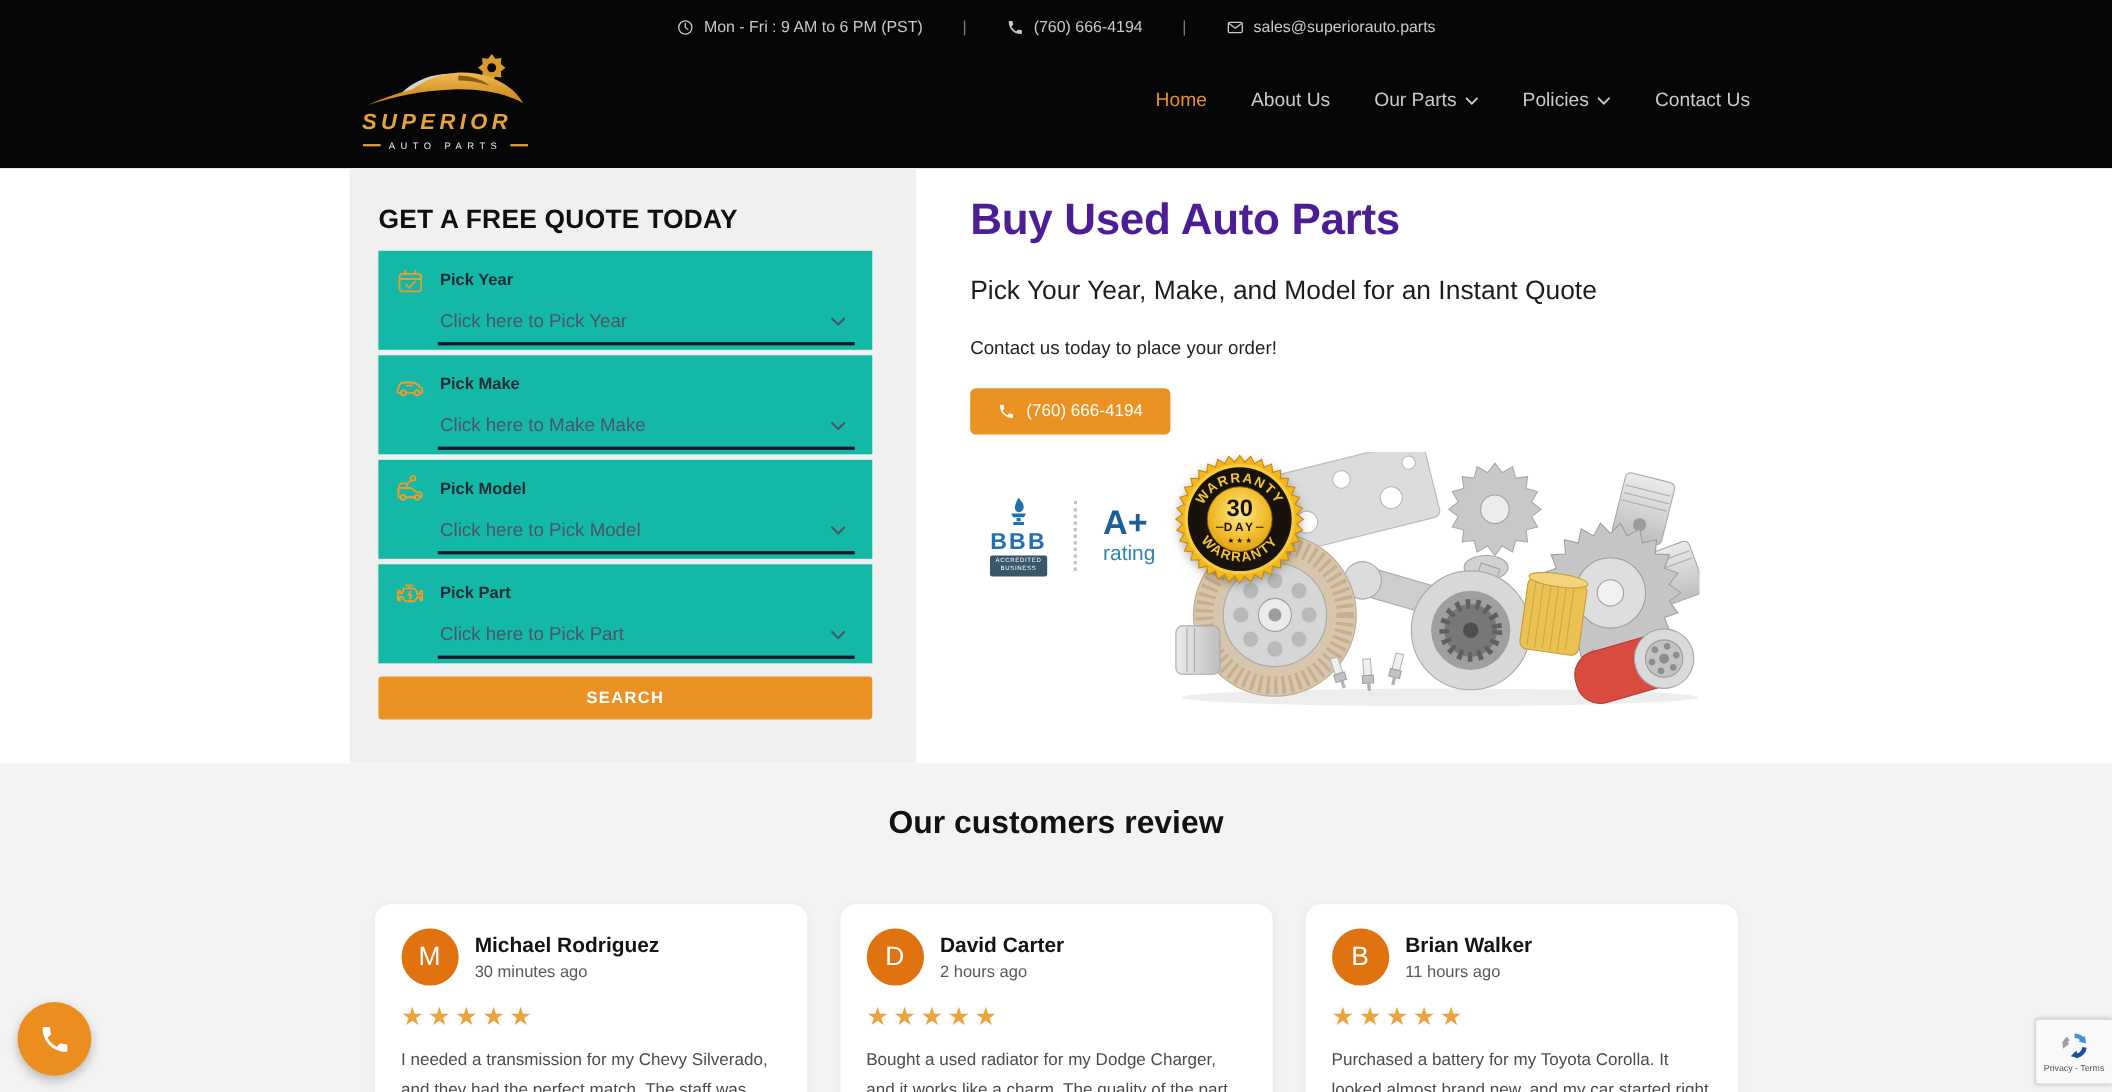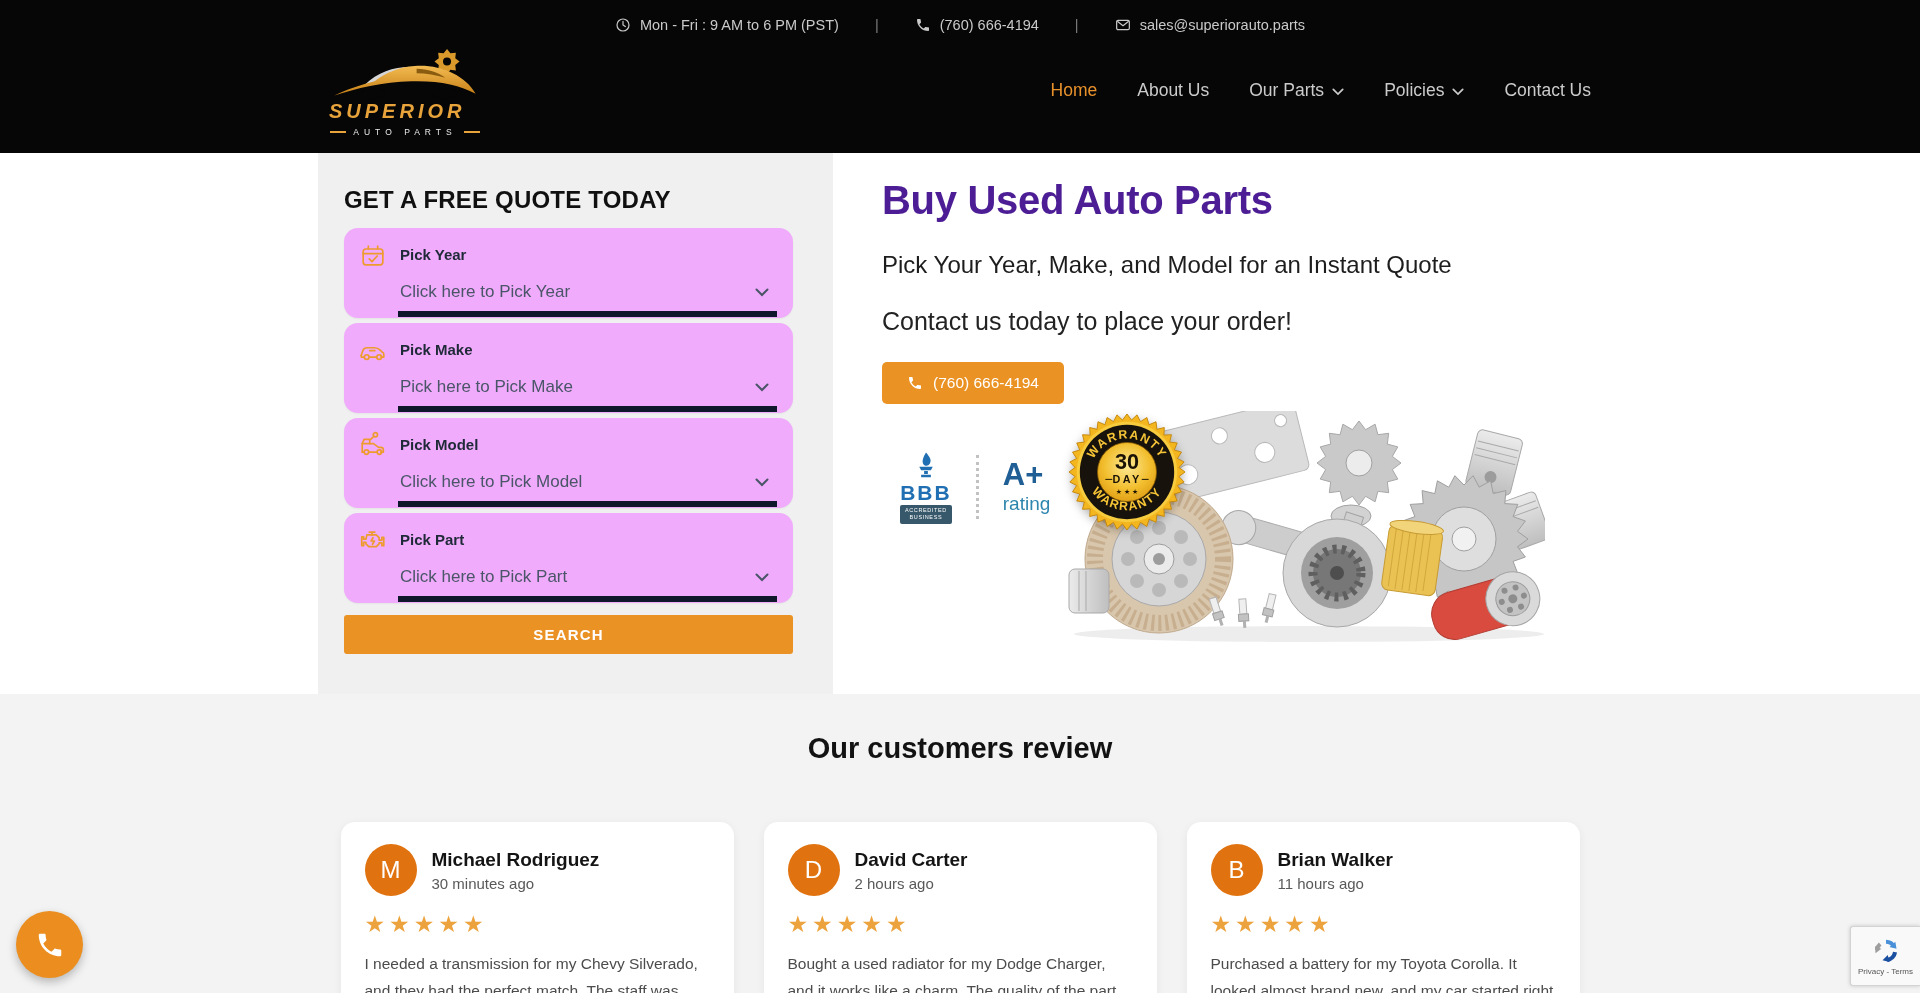--- a/index.html
+++ b/index.html
@@ -26,38 +26,38 @@
   .mainnav ul { display:flex; gap:40px; list-style:none; margin-top:38px; }
   .mainnav a { color:#cbcbcb; font-size:17.5px; text-decoration:none; display:flex;
                align-items:center; gap:8px; cursor:pointer; }
   .mainnav a.active { color:#E8912B; }
   .nav-chev { width:12px; height:8px; display:block; margin-top:2px; }
   
   .hero { position:absolute; top:153px; left:0; right:0; height:541px; background:#fff; }
   .form-col { position:absolute; left:318px; top:0; width:515px; height:100%;
               background:#f0f0f0; padding:33px 40px 0 26px; }
   .form-title { font-size:24px; font-weight:bold; color:#101010; margin-bottom:14px; letter-spacing:.2px; }
-  .field-card { background:#f0abfc; border-radius:14px; height:90px; margin-bottom:5px;
+  .field-card { background:#14b8a6; border-radius:0; height:90px; margin-bottom:5px;
                 padding:13px 16px 0 14px; box-shadow:0 1px 2px rgba(0,0,0,.05);text-align:right; }
   .field-top { display:flex; align-items:flex-start; gap:12px; }
   .field-icon { width:30px; height:30px; flex:0 0 30px; display:block; }
   .field-icon path, .field-icon rect, .field-icon circle { fill:none; stroke:#EE9B2E;
       stroke-width:1.8; stroke-linecap:round; stroke-linejoin:round; }
   .field-label { font-size:15px; font-weight:bold; color:#1f2937; padding-top:5px; }
   .select-row { margin-left:40px; margin-top:9px; display:flex; justify-content:space-between;
-                align-items:center; border-bottom:6px solid #0f172a; padding:2px 8px 9px 2px; cursor:pointer; }
+                align-items:center; border-bottom:3px solid #0f172a; padding:2px 8px 9px 2px; cursor:pointer; }
   .select-text { color:#4a5568; font-size:17px; }
   .chev-dn { width:14px; height:9px; display:block; }
   .search-btn { display:block; width:100%; height:39px; background:#EB9224; color:#fff;
                 font-family:inherit; font-weight:bold; font-size:15px; letter-spacing:1.2px;
                 border:none; border-radius:3px; margin-top:12px; cursor:pointer; }
   .hero-main { position:absolute; left:882px; top:0; right:0; bottom:0; }
   .hero-title { font-size:40px; font-weight:bold; color:#4c1d95; margin-top:25px; letter-spacing:-.3px; }
   .hero-sub { font-size:24px; color:#1d1d1d; font-weight:400; margin-top:28px; }
-  .hero-cta { font-size:25px; color:#232323; margin-top:28px; }
+  .hero-cta { font-size:17px; color:#232323; margin-top:28px; }
   .phone-btn { display:inline-flex; align-items:center; gap:10px; background:#EB9224; color:#fff;
                font-size:15.5px; height:42px; padding:0 25px; border-radius:5px;
                text-decoration:none; margin-top:26px; cursor:pointer; }
   .phone-btn svg { width:16px; height:16px; }
   .badges { position:absolute; left:18px; top:298px; display:flex; align-items:center; gap:24px; z-index:3;justify-content:flex-end; }
   .bbb-block { display:flex; flex-direction:column; align-items:center; }
   .bbb-block svg { width:30px; height:30px; display:block; }
   .bbb-letters { font-size:21px; font-weight:bold; color:#1F6FB2; letter-spacing:2px; line-height:1; margin-top:1px; }
   .bbb-accred { background:#37576B; color:#fff; font-size:5.5px; letter-spacing:.6px;
                 text-align:center; line-height:1.35; padding:2px 5px; border-radius:2px; margin-top:2px; }
@@ -206,21 +206,21 @@
           <path d="M3.5 20.5 l1.8-5.2 c.6-1.7 2.2-2.8 4.6-2.8 h7.3 c2.8 0 5 1 6.8 2.9 l1.6 1.7 c1 .3 1.9 1.1 1.9 2.4 v3 h-3"></path>
           <path d="M3.5 20.5 v2 h2.9"></path>
             <path d="M12.2 22.5 h7.4"></path>
           <circle cx="9.3" cy="22.5" r="2.5"></circle>
             <circle cx="22.6" cy="22.5" r="2.5"></circle>
             <path d="M12.5 15.5 h5.5"></path>
         </svg>
         <div class="field-label">Pick Make</div>
       </div>
       <div class="select-row">
-        <span class="select-text">Pick here to Pick Make</span>
+        <span class="select-text">Click here to Make Make</span>
         <svg class="chev-dn" viewBox="0 0 14 9">
             <path d="M1.5 1.5 L7 7 L12.5 1.5" fill="none" stroke="#4a5568" stroke-width="2" stroke-linecap="round"></path>
           </svg>
       </div>
     </div>
 
     <div class="field-card">
       <div class="field-top">
         <svg class="field-icon" viewBox="0 0 32 32">
           <path d="M4.5 22.5 v-9 h12 l5.5 4 h2.5 c1.4 0 2.5 1.1 2.5 2.5 v2.5 h-2.7"></path>

